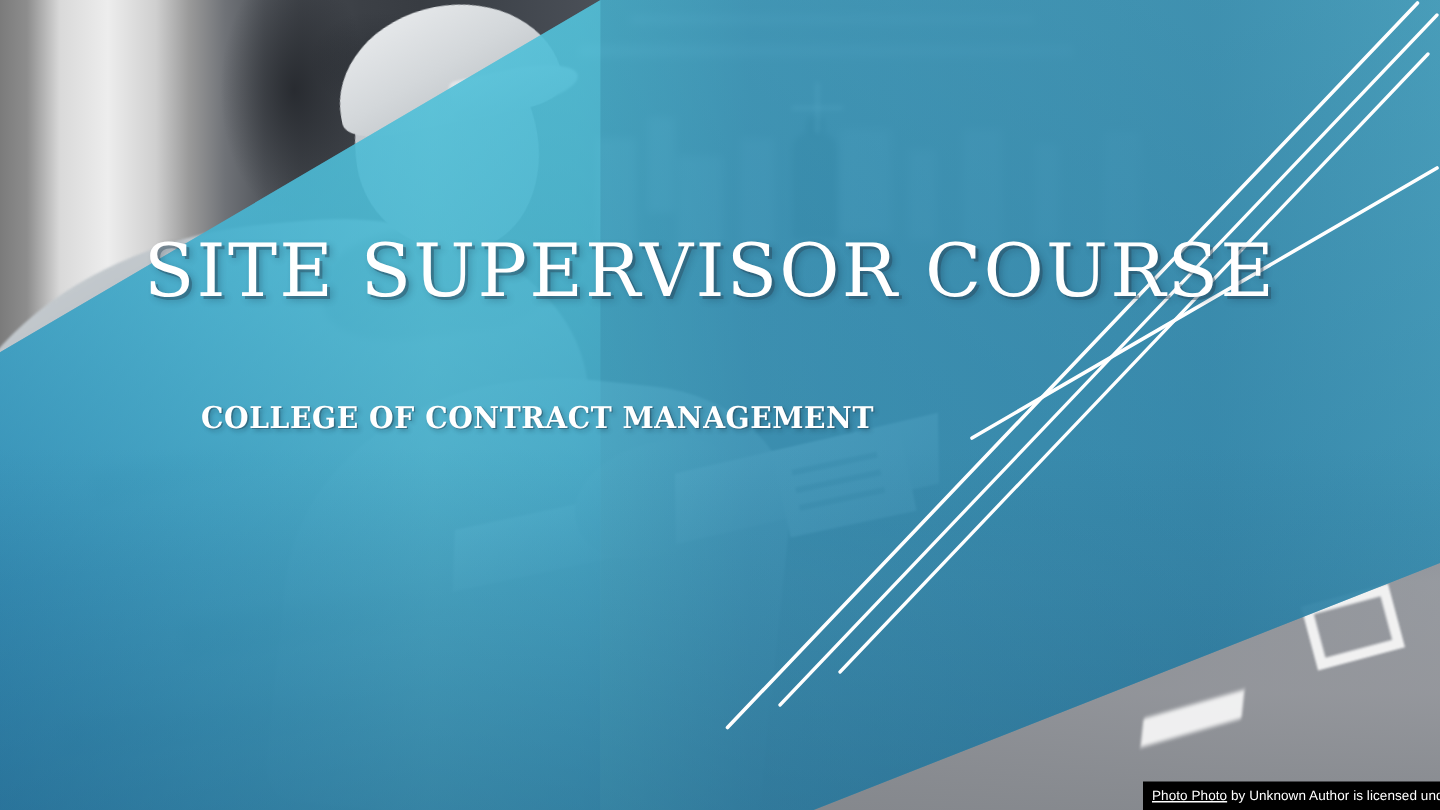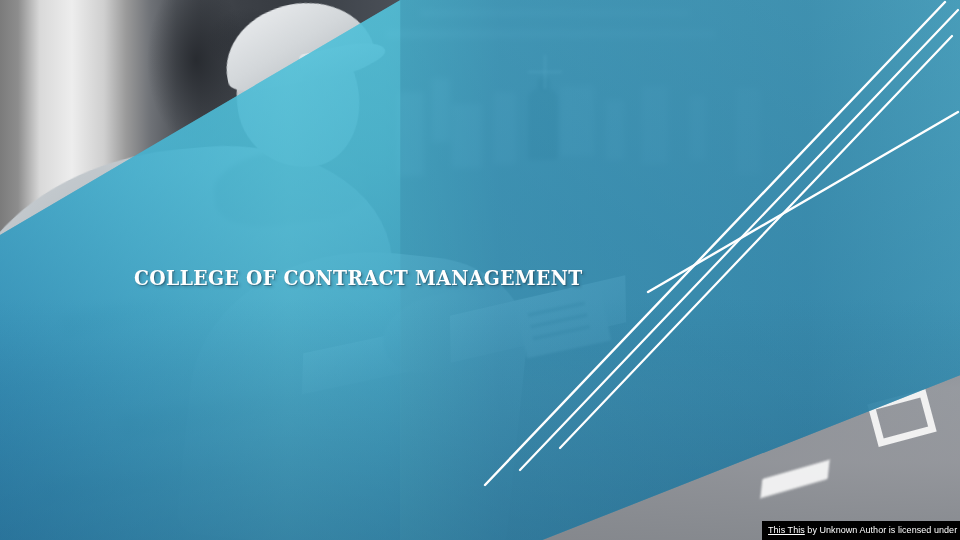--- a/index.html
+++ b/index.html
@@ -360,18 +360,19 @@
 
   <svg class="lines" width="960" height="540" viewBox="0 0 960 540">
     <g stroke="#ffffff" fill="none" stroke-linecap="round">
       <line x1="945" y1="2" x2="485" y2="485" stroke-width="2.4"></line>
       <line x1="958" y1="10" x2="520" y2="470" stroke-width="2.2"></line>
       <line x1="952" y1="36" x2="560" y2="448" stroke-width="2.2"></line>
       <line x1="958" y1="112" x2="648" y2="292" stroke-width="2.4"></line>
     </g>
   </svg>
 
+  <div class="title">SITE SUPERVISOR COURSE</div>
 
   <div class="subtitle">COLLEGE OF CONTRACT MANAGEMENT</div>
 
-  <div class="attrib"><a href="#">This This</a><span> by Unknown Author is licensed under </span></div>
+  <div class="attrib"><a href="#">Photo Photo</a><span> by Unknown Author is licensed under </span></div>
 
 </div>
 
 </body></html>

